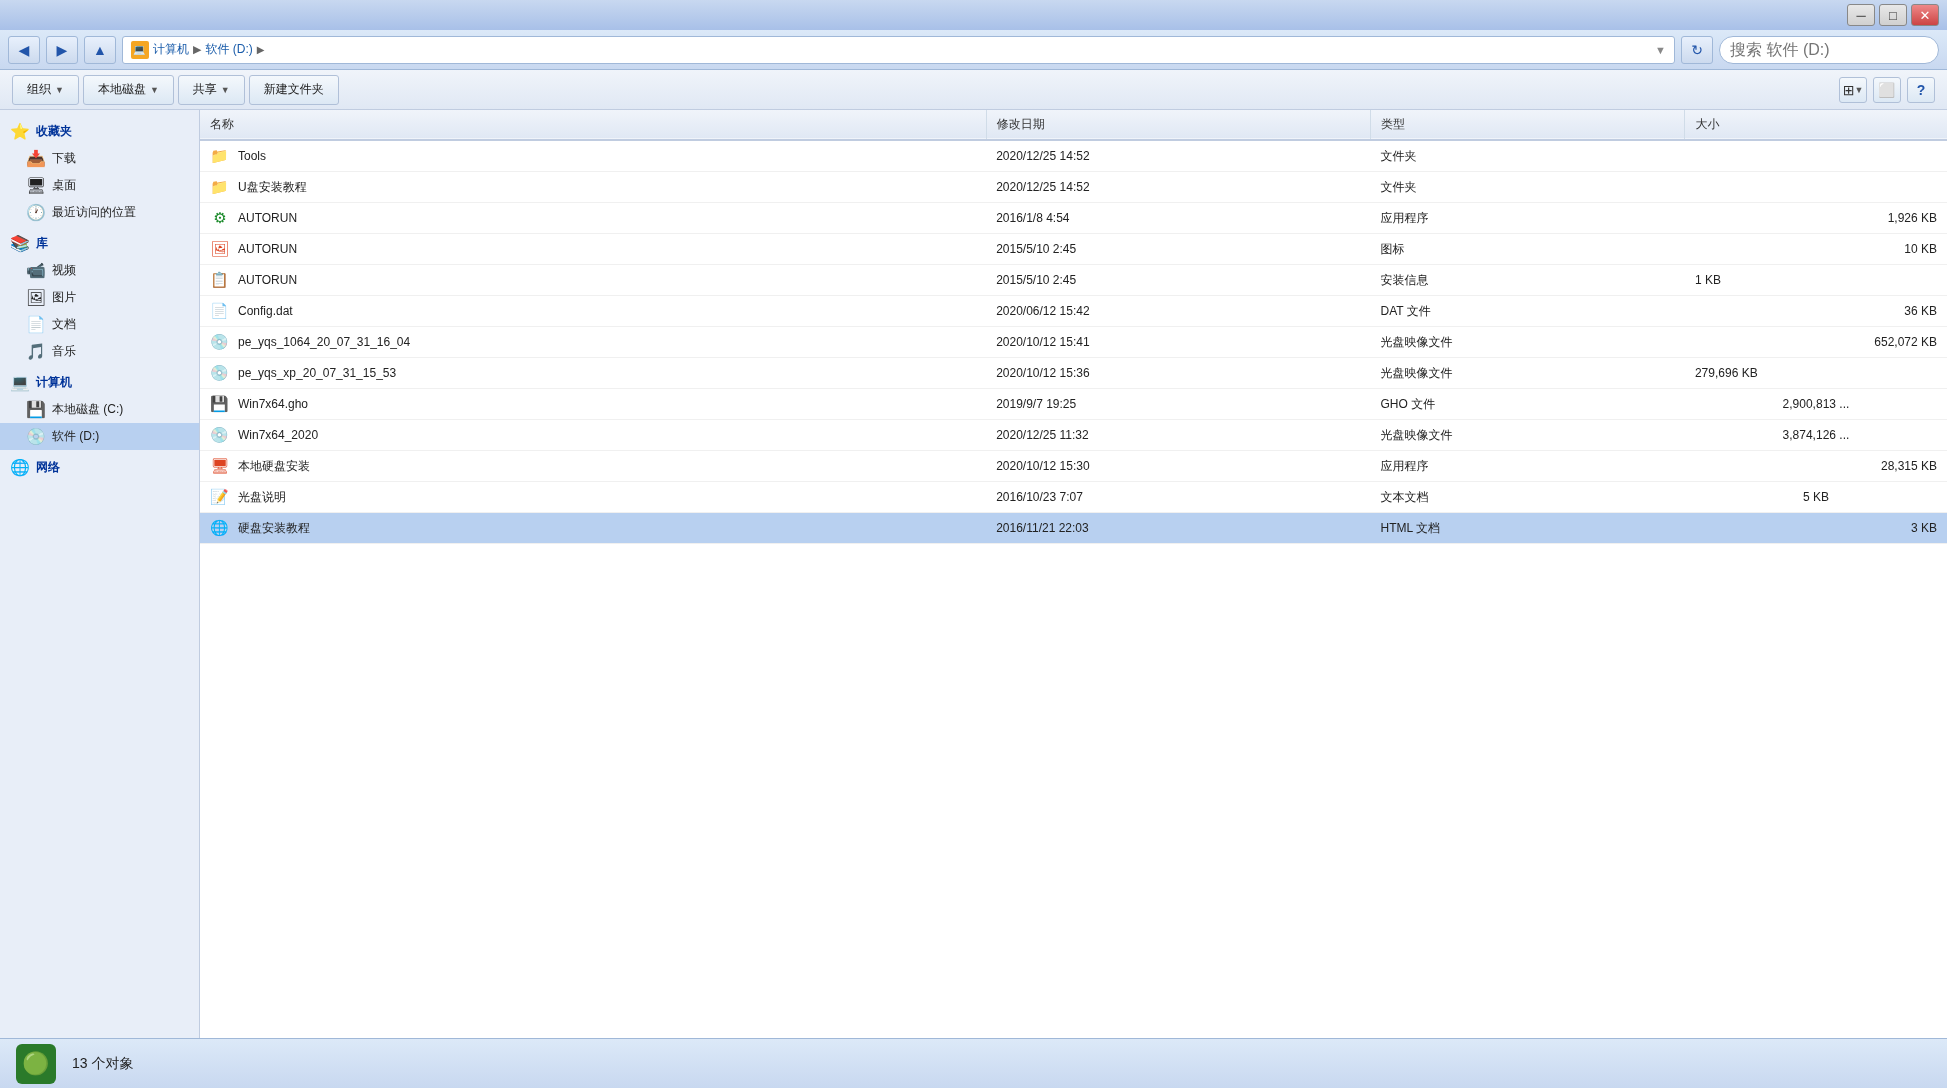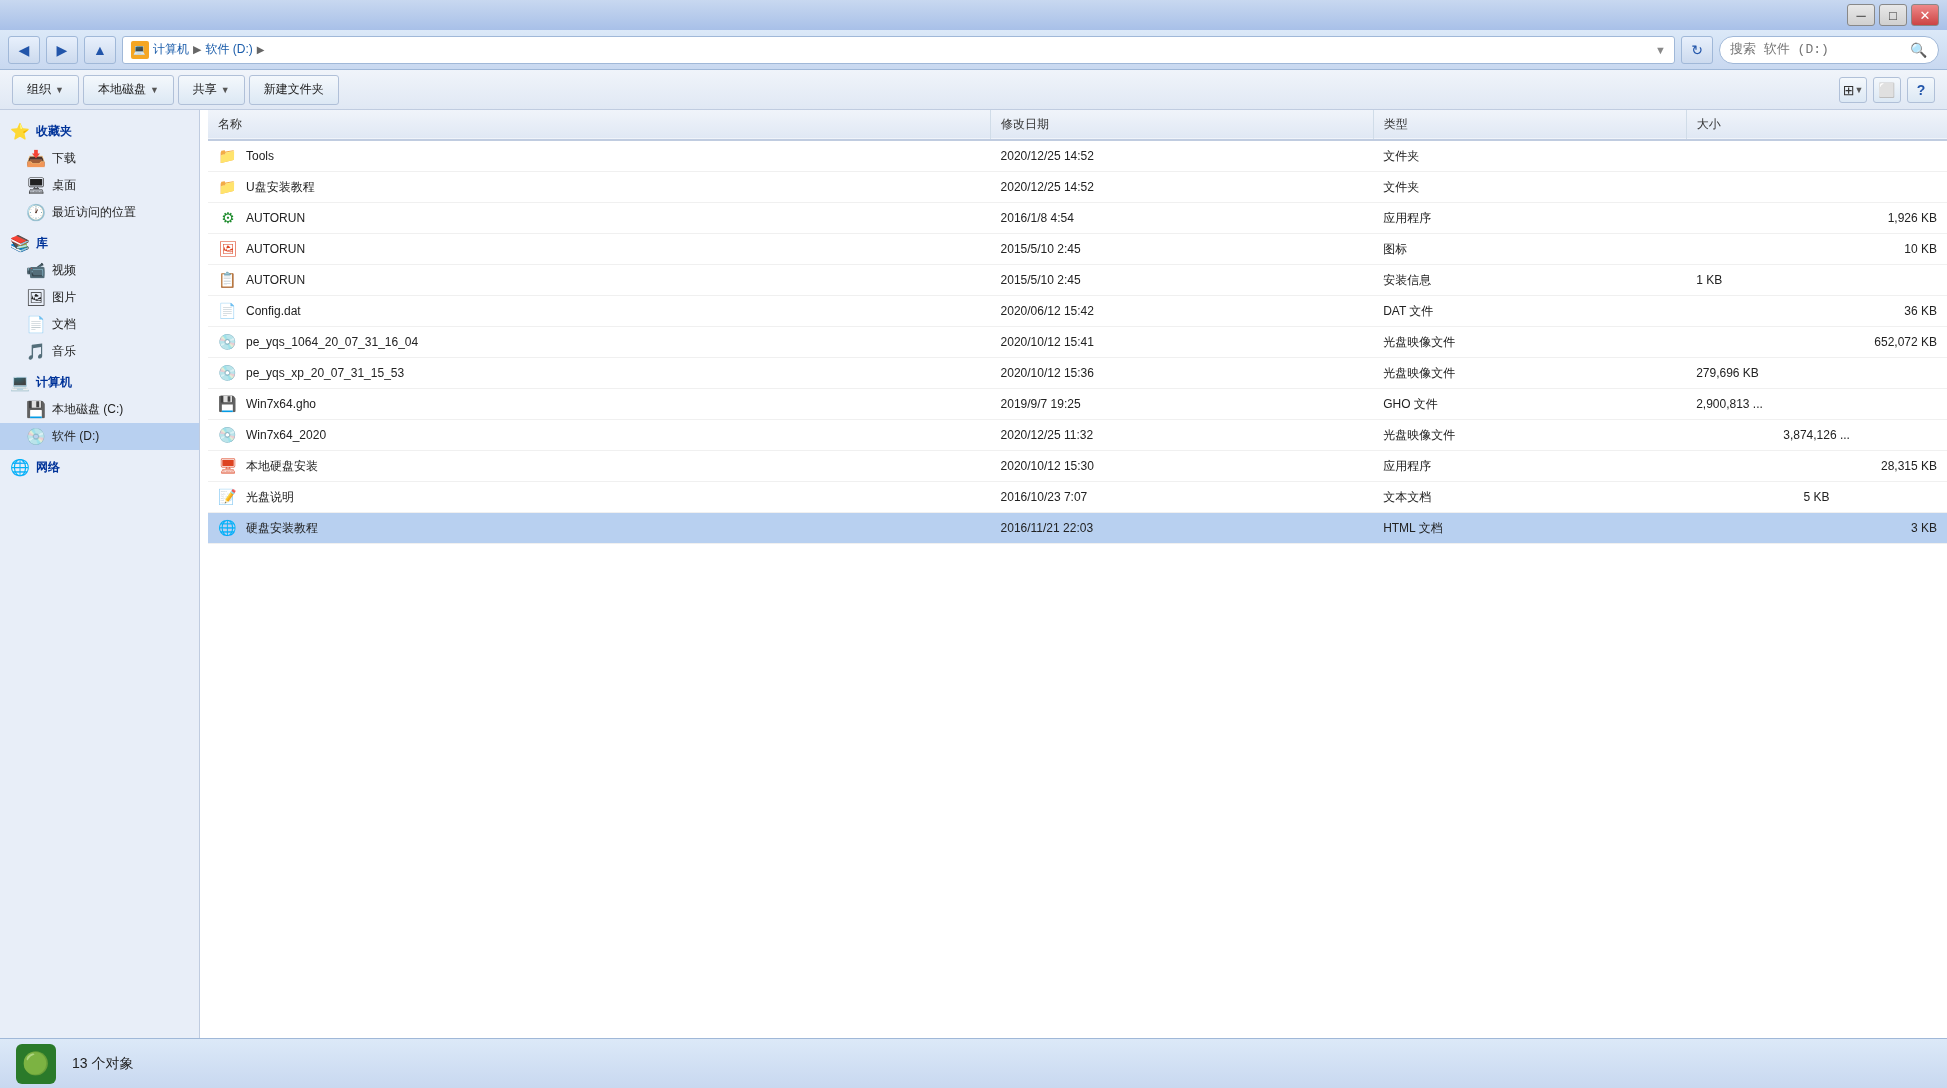--- a/index.html
+++ b/index.html
@@ -122,24 +122,23 @@
       display: flex;
       align-items: center;
       padding: 0 10px;
       gap: 6px;
       overflow: hidden;
     }
     .search-input {
       flex: 1;
       border: none;
       outline: none;
-      font-size: 13px;
+      font-size: 16px;
       color: #888;
       background: transparent;
-      font-family: Liberation Mono, monospace;
     }
     .search-icon {
       color: #2255aa;
       font-size: 14px;
     }
 
     
     .toolbar {
       height: 40px;
       background: linear-gradient(to bottom, #f0f4fa, #e0e8f4);
@@ -255,21 +254,20 @@
     }
     .folder-icon { color: #f5c842; }
     .computer-icon { color: #5588cc; }
     .network-icon { color: #5588cc; }
 
     
     .file-area {
       flex: 1;
       background: #fff;
       overflow-y: auto;
-      padding-left: 8px;
     }
     .file-table {
       width: 100%;
       border-collapse: collapse;
     }
     .file-table thead tr {
       background: linear-gradient(to bottom, #f0f4fa, #e0e8f4);
       border-bottom: 2px solid #c0cce0;
     }
     .file-table th {
@@ -579,21 +577,21 @@
   </tr>
           <tr>
     <td>
       <div class="file-name-cell">
         <span class="file-icon icon-gho">💾</span>
         <span>Win7x64.gho</span>
       </div>
     </td>
     <td>2019/9/7 19:25</td>
     <td>GHO 文件</td>
-    <td style="text-align:left">2,900,813 ...</td>
+    <td style="text-align:center">2,900,813 ...</td>
   </tr>
           <tr>
     <td>
       <div class="file-name-cell">
         <span class="file-icon icon-iso">💿</span>
         <span>Win7x64_2020</span>
       </div>
     </td>
     <td>2020/12/25 11:32</td>
     <td>光盘映像文件</td>

